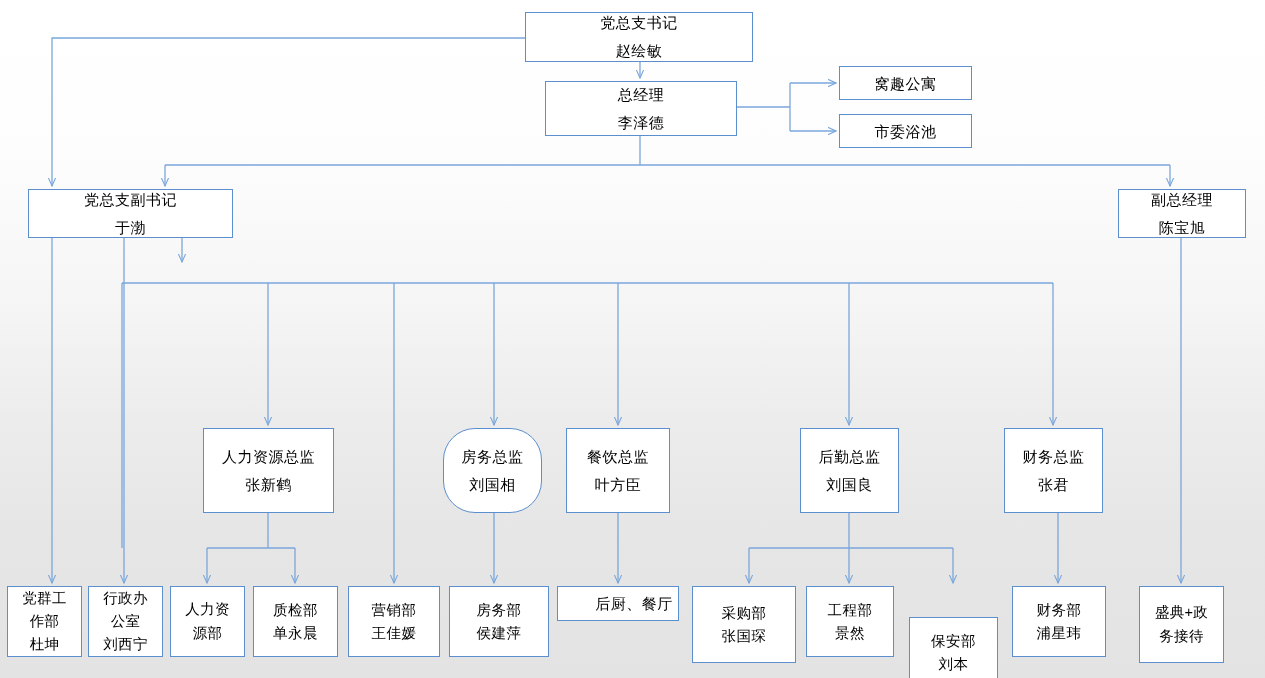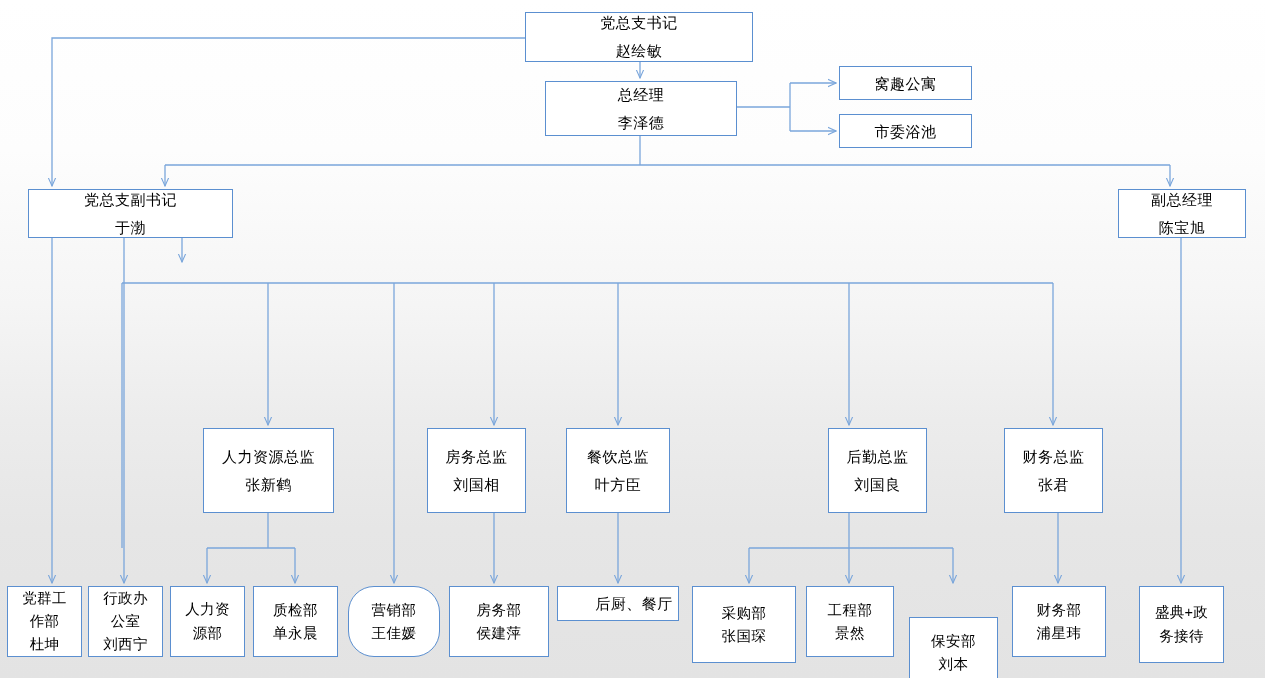--- a/index.html
+++ b/index.html
@@ -156,31 +156,31 @@
   <div class="node" style="left:1118px; top:189px; width:128px; height:49px;">
     <span class="line">副总经理</span>
     <span class="line">陈宝旭</span>
   </div>
 
   <div class="node" style="left:203px; top:428px; width:131px; height:85px;text-align:right;">
     <span class="line">人力资源总监</span>
     <span class="line">张新鹤</span>
   </div>
 
-  <div class="node" style="left:427px; top:428px; width:99px; height:85px;">
+  <div class="node" style="left:443px; top:428px; width:99px; height:85px;border-radius:32px;">
     <span class="line">房务总监</span>
     <span class="line">刘国相</span>
   </div>
 
   <div class="node" style="left:566px; top:428px; width:104px; height:85px;">
     <span class="line">餐饮总监</span>
     <span class="line">叶方臣</span>
   </div>
 
-  <div class="node" style="left:828px; top:428px; width:99px; height:85px;">
+  <div class="node" style="left:800px; top:428px; width:99px; height:85px;">
     <span class="line">后勤总监</span>
     <span class="line">刘国良</span>
   </div>
 
   <div class="node" style="left:1004px; top:428px; width:99px; height:85px;">
     <span class="line">财务总监</span>
     <span class="line">张君</span>
   </div>
 
   <div class="node narrow" style="left:7px; top:586px; width:75px; height:71px;">
@@ -198,21 +198,21 @@
   <div class="node narrow" style="left:170px; top:586px; width:75px; height:71px;">
     <span class="line">人力资</span>
     <span class="line">源部</span>
   </div>
 
   <div class="node compact" style="left:253px; top:586px; width:85px; height:71px;">
     <span class="line">质检部</span>
     <span class="line">单永晨</span>
   </div>
 
-  <div class="node compact" style="left:348px; top:586px; width:92px; height:71px;border-radius:26px;">
+  <div class="node compact" style="left:348px; top:586px; width:92px; height:71px;">
     <span class="line">营销部</span>
     <span class="line">王佳媛</span>
   </div>
 
   <div class="node compact" style="left:449px; top:586px; width:100px; height:71px;">
     <span class="line">房务部</span>
     <span class="line">侯建萍</span>
   </div>
 
   <div class="node single" style="left:557px; top:586px; width:122px; height:35px;padding-left:32px;">

